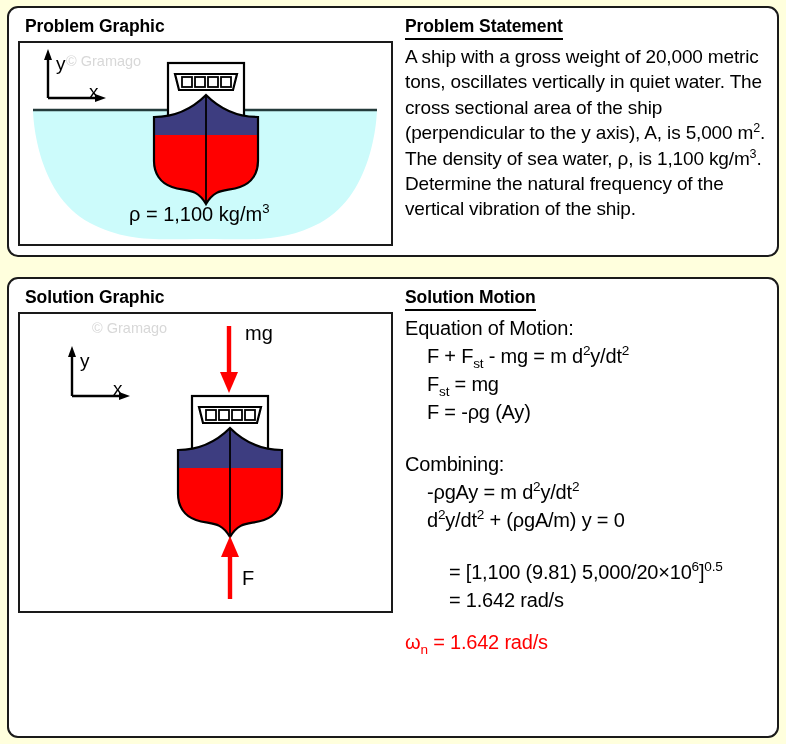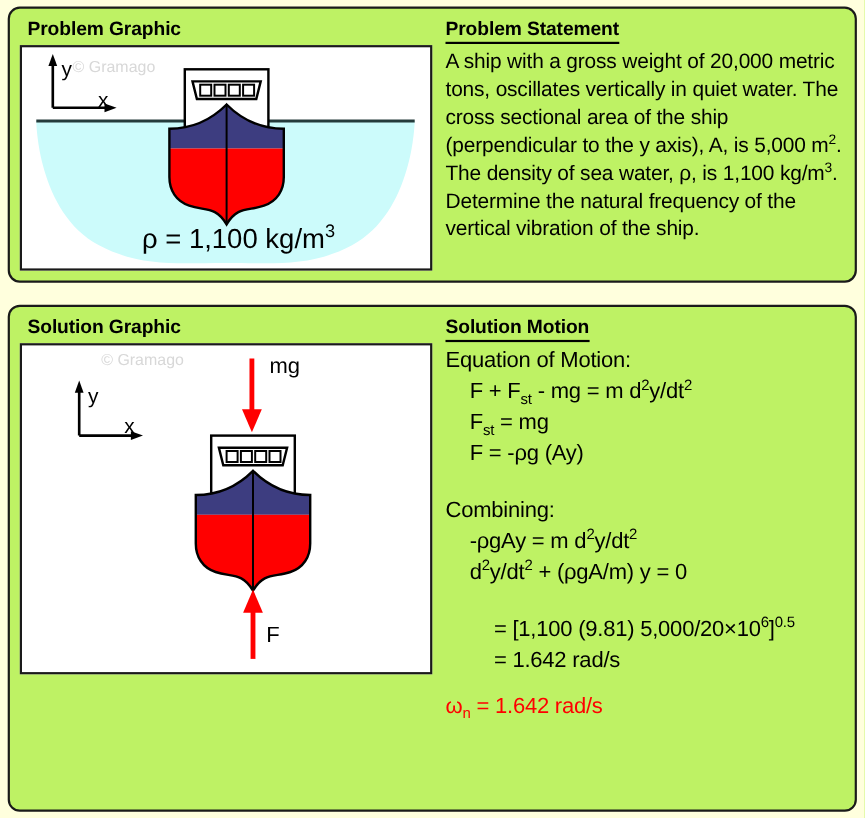--- a/index.html
+++ b/index.html
@@ -12,21 +12,21 @@
     font-family: "Liberation Sans", sans-serif;
     overflow: hidden;
   }
   .page {
     position: relative;
     width: 786px; height: 744px;
     padding: 6px 7px;
   }
   .card {
     position: absolute;
-    background: #bef264;
+    background: #ffffff;
     border: 2px solid #1a1a1a;
     border-radius: 11px;
     overflow: hidden;
   }
   #card-problem { left: 7px; top: 6px; width: 772px; height: 251px; }
   #card-solution { left: 7px; top: 277px; width: 772px; height: 461px; }
   .panel-title {
     position: absolute;
     font-size: 17.5px;
     font-weight: bold;
@@ -146,21 +146,21 @@
           <line x1="28" y1="55" x2="28" y2="14" stroke="#000000" stroke-width="2.4"></line>
           <polygon points="28,6 24,17 32,17" fill="#000000"></polygon>
           <line x1="28" y1="55" x2="78" y2="55" stroke="#000000" stroke-width="2.4"></line>
           <polygon points="86,55 75,51 75,59" fill="#000000"></polygon>
         </g>
       </svg>
 
       <div class="wm" style="left:46px; top:10px;">© Gramago</div>
       <div style="position:absolute; left:36px; top:10px; font-size:19px; color:#000;">y</div>
       <div style="position:absolute; left:69px; top:38px; font-size:19px; color:#000;">x</div>
-      <div style="position:absolute; left:109px; top:160px; font-size:25px; color:#000; white-space:nowrap;">
+      <div style="position:absolute; left:109px; top:160px; font-size:20px; color:#000; white-space:nowrap;">
         <span>ρ = 1,100 kg/m<sup>3</sup></span>
       </div>
     </div>
 
     <div class="head-underlined" id="problem-statement-title">Problem Statement</div>
 
     <div class="statement-text">
       <span>A ship with a gross weight of 20,000 metric tons, oscillates vertically in quiet water. The cross sectional area of the ship (perpendicular to the y axis), A, is 5,000 m<sup>2</sup>. The density of sea water, ρ, is 1,100 kg/m<sup>3</sup>. Determine the natural frequency of the vertical vibration of the ship.</span>
     </div>
   </div>

